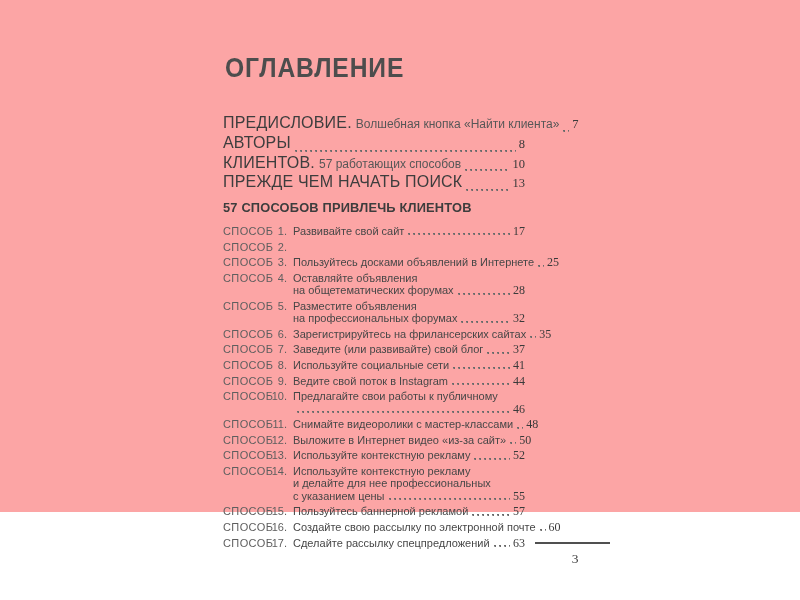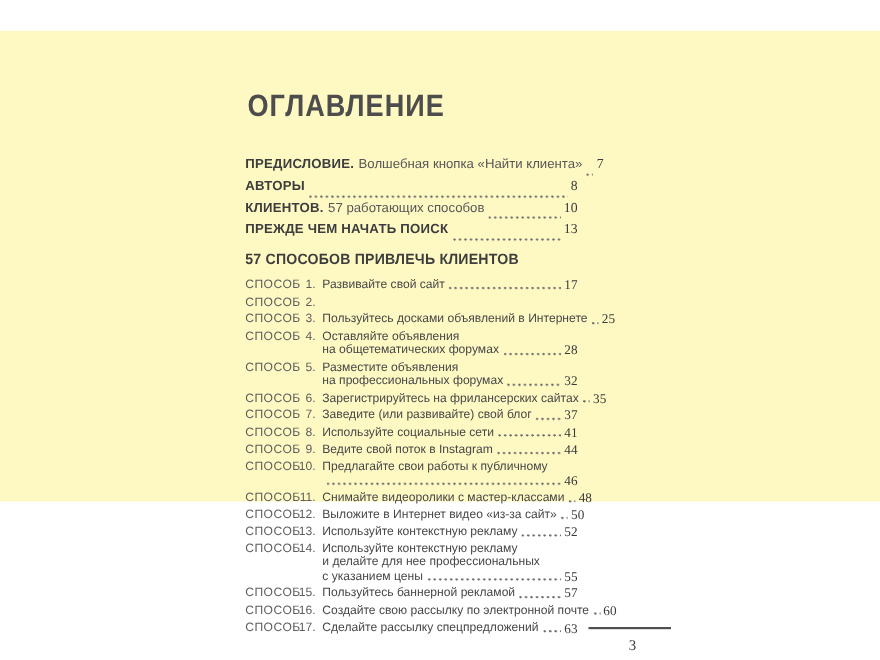--- a/index.html
+++ b/index.html
@@ -3,34 +3,34 @@
 <meta charset="utf-8">
 <style>
   * { margin:0; padding:0; box-sizing:border-box; }
   html,body { width:800px; height:600px; }
   body {
     background:#ffffff;
     font-family:"Liberation Sans", sans-serif;
     color:#474747;
     overflow:hidden;
   }
-  .sheet { position:relative; width:800px; height:428px; background:#fef9c3;margin-top:28px; }
+  .sheet { position:relative; width:800px; height:512px; background:#fca5a5; }
 
   
   .page-title {
     position:absolute; left:225px; top:52px;
     font-size:28px; font-weight:bold; color:#4d4d4d;
     letter-spacing:1px; white-space:nowrap;
     transform:scaleX(0.88); transform-origin:left top;
   }
 
   
   .front-matter { position:absolute; left:223px; top:114px; width:302px; }
   .fm-row { display:flex; align-items:baseline; height:19.8px; }
-  .fm-label { font-weight:bold; font-size:12px; color:#3d3d3d; letter-spacing:0.2px; white-space:nowrap;text-align:right; }
+  .fm-label { font-weight:normal; font-size:16px; color:#3d3d3d; letter-spacing:0.2px; white-space:nowrap;text-align:right; }
   .fm-text { font-size:12px; color:#575757; margin-left:4px; white-space:nowrap; }
 
   
   .section-heading {
     position:absolute; left:223px; top:200px;
     font-size:13.5px; font-weight:bold; color:#3d3d3d;
     white-space:nowrap; transform:scaleX(0.95); transform-origin:left top;
     letter-spacing:0.2px;
   }
 

